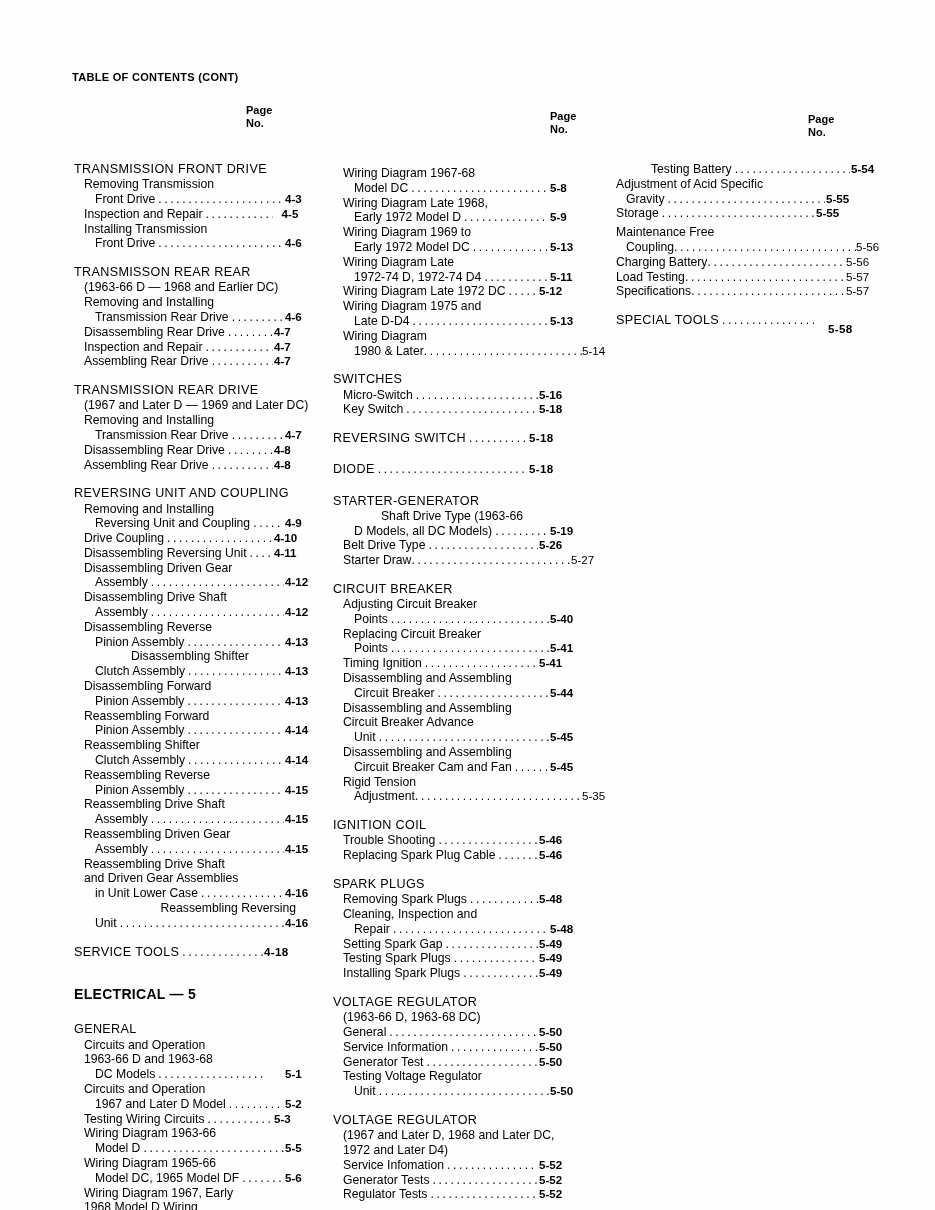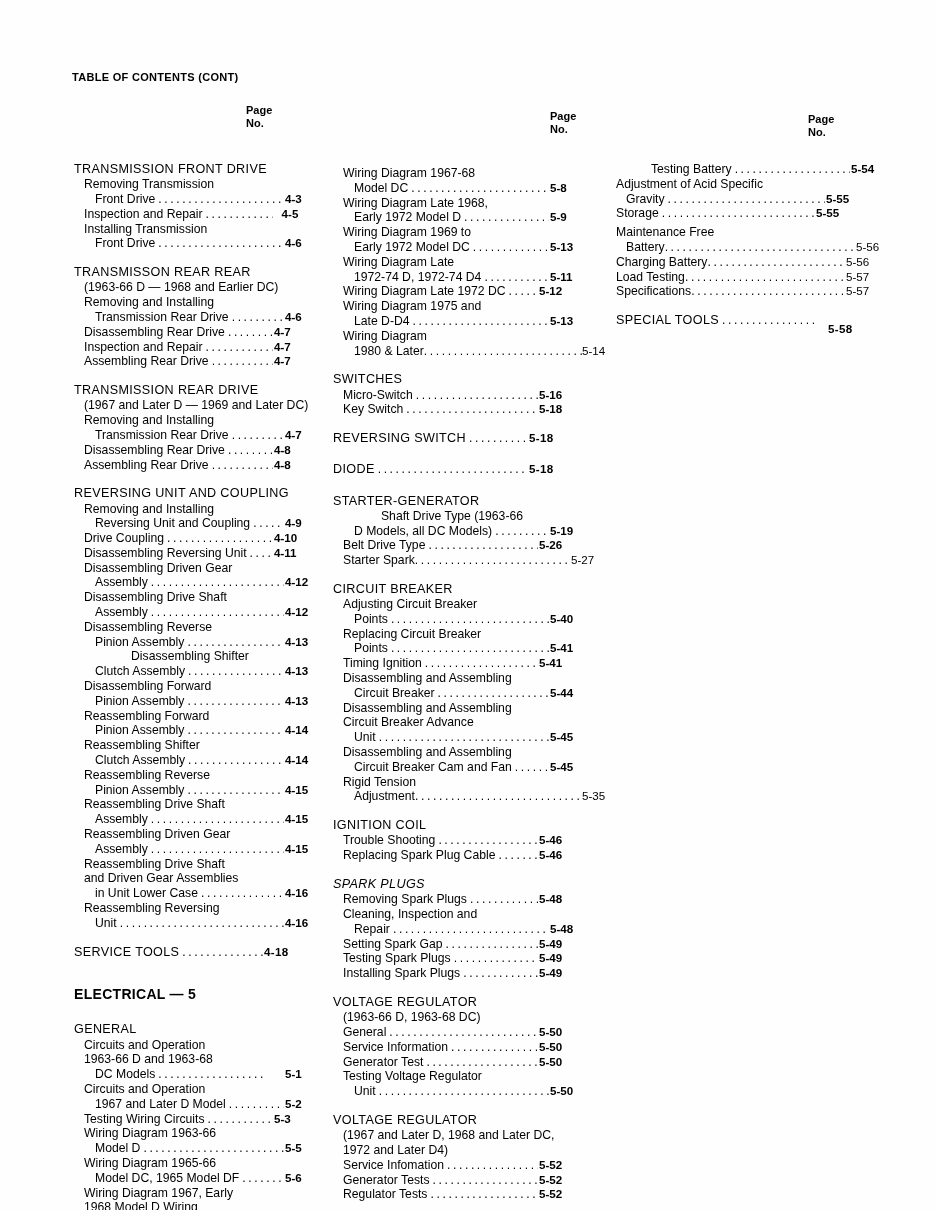--- a/index.html
+++ b/index.html
@@ -262,21 +262,21 @@
         <span class="leader">........................................</span>
         <span class="pg" style="width: 32px;">4-15</span>
       </div>
       <div class="line i1" style="margin-bottom: 2.6px;">Reassembling Drive Shaft</div>
       <div class="line i1" style="margin-bottom: 2.6px;">and Driven Gear Assemblies</div>
       <div class="row i2 bold" style="margin-bottom: 2.6px;">
         <span class="lbl">in Unit Lower Case</span>
         <span class="leader">........................................</span>
         <span class="pg" style="width: 32px;">4-16</span>
       </div>
-      <div class="line i1" style="margin-bottom: 2.6px;">Reassembling Reversing</div>
+      <div class="line i1" style="margin-bottom: 2.6px; text-align: right;">Reassembling Reversing</div>
       <div class="row i2 bold" style="margin-bottom: 2.6px;">
         <span class="lbl">Unit</span>
         <span class="leader">........................................</span>
         <span class="pg" style="width: 32px;">4-16</span>
       </div>
       <div style="height: 4px;"></div>
       <div style="height: 10px;"></div>
       <div class="row i0 head bold" style="margin-bottom: 2.6px;">
         <span class="lbl">SERVICE TOOLS</span>
         <span class="leader">........................................</span>
@@ -398,21 +398,21 @@
         <span class="lbl">D Models, all DC Models)</span>
         <span class="leader">........................................</span>
         <span class="pg" style="width: 32px;">5-19</span>
       </div>
       <div class="row i1 bold" style="margin-bottom: 2.6px;">
         <span class="lbl">Belt Drive Type</span>
         <span class="leader">........................................</span>
         <span class="pg" style="width: 32px;">5-26</span>
       </div>
       <div class="row i1 tight" style="margin-bottom: 2.6px;">
-        <span class="lbl">Starter Spark</span>
+        <span class="lbl">Starter Draw</span>
         <span class="leader">........................................</span>
         <span class="pg" style="width: 0px;">5-27</span>
       </div>
       <div style="height: 4px;"></div>
       <div style="height: 10px;"></div>
       <div class="line head i0" style="margin-bottom: 2.6px;">CIRCUIT BREAKER</div>
       <div class="line i1" style="margin-bottom: 2.6px;">Adjusting Circuit Breaker</div>
       <div class="row i2 bold" style="margin-bottom: 2.6px;">
         <span class="lbl">Points</span>
         <span class="leader">........................................</span>
@@ -462,21 +462,21 @@
         <span class="leader">........................................</span>
         <span class="pg" style="width: 32px;">5-46</span>
       </div>
       <div class="row i1 bold" style="margin-bottom: 2.6px;">
         <span class="lbl">Replacing Spark Plug Cable</span>
         <span class="leader">........................................</span>
         <span class="pg" style="width: 32px;">5-46</span>
       </div>
       <div style="height: 4px;"></div>
       <div style="height: 10px;"></div>
-      <div class="line head i0" style="margin-bottom: 2.6px; font-style: italic;">SPARK PLUGS</div>
+      <div class="line head i0" style="margin-bottom: 2.6px;">SPARK PLUGS</div>
       <div class="row i1 bold" style="margin-bottom: 2.6px;">
         <span class="lbl">Removing Spark Plugs</span>
         <span class="leader">........................................</span>
         <span class="pg" style="width: 32px;">5-48</span>
       </div>
       <div class="line i1" style="margin-bottom: 2.6px;">Cleaning, Inspection and</div>
       <div class="row i2 bold" style="margin-bottom: 2.6px;">
         <span class="lbl">Repair</span>
         <span class="leader">........................................</span>
         <span class="pg" style="width: 32px;">5-48</span>
@@ -557,21 +557,21 @@
         <span class="pg" style="width: 30px;">5-55</span>
       </div>
       <div class="row i0 bold" style="margin-bottom: 2.6px;">
         <span class="lbl">Storage</span>
         <span class="leader">........................................</span>
         <span class="pg" style="width: 30px;">5-55</span>
       </div>
       <div style="height: 4px;"></div>
       <div class="line i0" style="margin-bottom: 2.6px;">Maintenance Free</div>
       <div class="row i1 tight" style="margin-bottom: 2.6px;">
-        <span class="lbl">Battery</span>
+        <span class="lbl">Coupling</span>
         <span class="leader">........................................</span>
         <span class="pg" style="width: 0px;">5-56</span>
       </div>
       <div class="row i0 tight" style="margin-bottom: 2.6px;">
         <span class="lbl">Charging Battery</span>
         <span class="leader">........................................</span>
         <span class="pg" style="width: 0px;">5-56</span>
       </div>
       <div class="row i0 tight" style="margin-bottom: 2.6px;">
         <span class="lbl">Load Testing</span>

